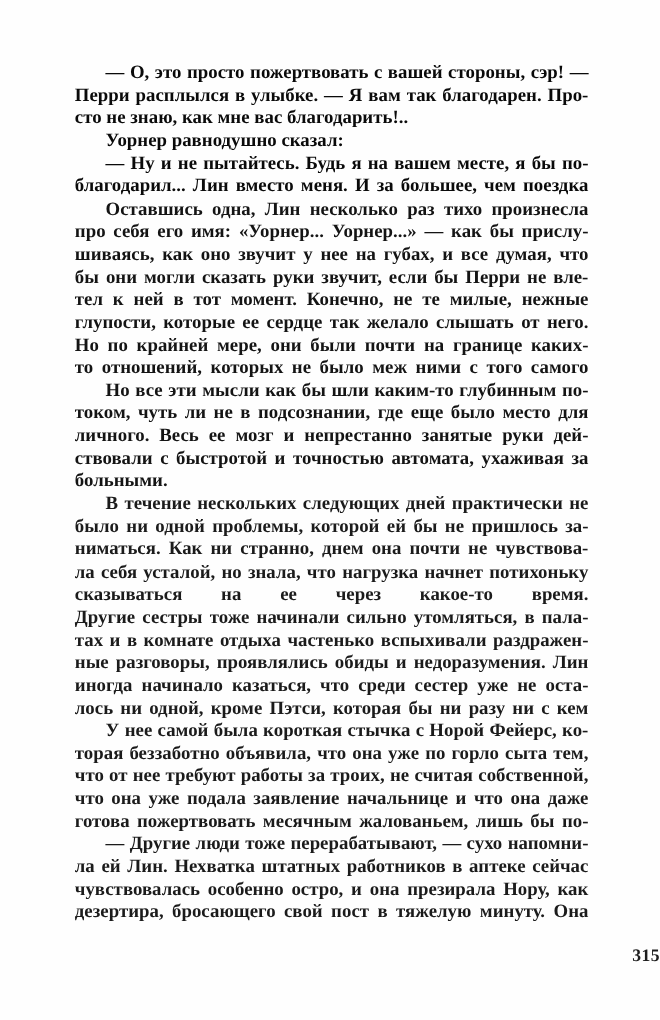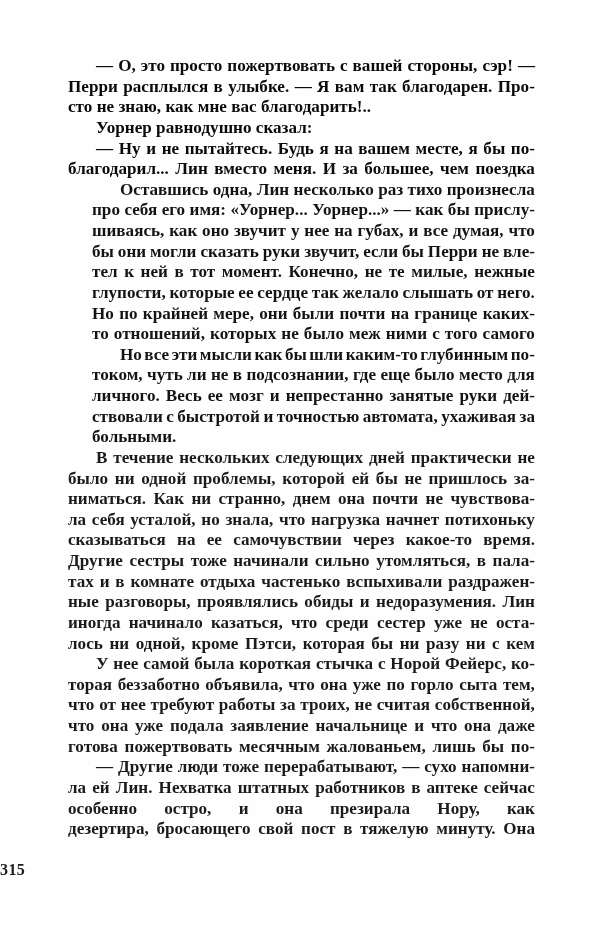--- a/index.html
+++ b/index.html
@@ -58,32 +58,31 @@
     margin-left: 28px;
   }
   
   .ink-heavy > .line, .ink-heavy.line {
     font-weight: 700;
     color: #0a0a0a;
   }
   .ink-mid > .line, .ink-mid.line {
     font-weight: 700;
     color: #141414;
-    margin-left: 24px;
   }
   .ink-light > .line, .ink-light.line {
     font-weight: 700;
     color: #1b1b1b;
   }
   #page-number {
     position: absolute;
     top: 861px;
     left: 0;
     width: 600px;
-    text-align: left;
+    text-align: right;
     font-size: 16px;
     font-weight: 700;
     color: #1d1d1d;
     letter-spacing: 0.4px;
   }
 </style>
 </head>
 <body>
 
 <div id="page">
@@ -116,37 +115,37 @@
         <span class="line just"><span class="w">током,</span><span class="w">чуть</span><span class="w">ли</span><span class="w">не</span><span class="w">в</span><span class="w">подсознании,</span><span class="w">где</span><span class="w">еще</span><span class="w">было</span><span class="w">место</span><span class="w">для</span></span>
         <span class="line just"><span class="w">личного.</span><span class="w">Весь</span><span class="w">ее</span><span class="w">мозг</span><span class="w">и</span><span class="w">непрестанно</span><span class="w">занятые</span><span class="w">руки</span><span class="w">дей-</span></span>
         <span class="line just"><span class="w">ствовали</span><span class="w">с</span><span class="w">быстротой</span><span class="w">и</span><span class="w">точностью</span><span class="w">автомата,</span><span class="w">ухаживая</span><span class="w">за</span></span>
         <span class="line last">больными.</span>
       </div>
       <div class="para ink-light">
         <span class="line just indent"><span class="w">В</span><span class="w">течение</span><span class="w">нескольких</span><span class="w">следующих</span><span class="w">дней</span><span class="w">практически</span><span class="w">не</span></span>
         <span class="line just"><span class="w">было</span><span class="w">ни</span><span class="w">одной</span><span class="w">проблемы,</span><span class="w">которой</span><span class="w">ей</span><span class="w">бы</span><span class="w">не</span><span class="w">пришлось</span><span class="w">за-</span></span>
         <span class="line just"><span class="w">ниматься.</span><span class="w">Как</span><span class="w">ни</span><span class="w">странно,</span><span class="w">днем</span><span class="w">она</span><span class="w">почти</span><span class="w">не</span><span class="w">чувствова-</span></span>
         <span class="line just"><span class="w">ла</span><span class="w">себя</span><span class="w">усталой,</span><span class="w">но</span><span class="w">знала,</span><span class="w">что</span><span class="w">нагрузка</span><span class="w">начнет</span><span class="w">потихоньку</span></span>
-        <span class="line just"><span class="w">сказываться</span><span class="w">на</span><span class="w">ее</span><span class="w">самочувствии</span><span class="w">через</span><span class="w">какое-то</span><span class="w">время.</span></span>
+        <span class="line just"><span class="w">сказываться</span><span class="w">на</span><span class="w">ее</span><span class="w">через</span><span class="w">какое-то</span><span class="w">время.</span></span>
         <span class="line just"><span class="w">Другие</span><span class="w">сестры</span><span class="w">тоже</span><span class="w">начинали</span><span class="w">сильно</span><span class="w">утомляться,</span><span class="w">в</span><span class="w">пала-</span></span>
         <span class="line just"><span class="w">тах</span><span class="w">и</span><span class="w">в</span><span class="w">комнате</span><span class="w">отдыха</span><span class="w">частенько</span><span class="w">вспыхивали</span><span class="w">раздражен-</span></span>
         <span class="line just"><span class="w">ные</span><span class="w">разговоры,</span><span class="w">проявлялись</span><span class="w">обиды</span><span class="w">и</span><span class="w">недоразумения.</span><span class="w">Лин</span></span>
         <span class="line just"><span class="w">иногда</span><span class="w">начинало</span><span class="w">казаться,</span><span class="w">что</span><span class="w">среди</span><span class="w">сестер</span><span class="w">уже</span><span class="w">не</span><span class="w">оста-</span></span>
         <span class="line just"><span class="w">лось</span><span class="w">ни</span><span class="w">одной,</span><span class="w">кроме</span><span class="w">Пэтси,</span><span class="w">которая</span><span class="w">бы</span><span class="w">ни</span><span class="w">разу</span><span class="w">ни</span><span class="w">с</span><span class="w">кем</span></span>
       </div>
       <div class="para ink-light">
         <span class="line just indent"><span class="w">У</span><span class="w">нее</span><span class="w">самой</span><span class="w">была</span><span class="w">короткая</span><span class="w">стычка</span><span class="w">с</span><span class="w">Норой</span><span class="w">Фейерс,</span><span class="w">ко-</span></span>
         <span class="line just"><span class="w">торая</span><span class="w">беззаботно</span><span class="w">объявила,</span><span class="w">что</span><span class="w">она</span><span class="w">уже</span><span class="w">по</span><span class="w">горло</span><span class="w">сыта</span><span class="w">тем,</span></span>
         <span class="line just"><span class="w">что</span><span class="w">от</span><span class="w">нее</span><span class="w">требуют</span><span class="w">работы</span><span class="w">за</span><span class="w">троих,</span><span class="w">не</span><span class="w">считая</span><span class="w">собственной,</span></span>
         <span class="line just"><span class="w">что</span><span class="w">она</span><span class="w">уже</span><span class="w">подала</span><span class="w">заявление</span><span class="w">начальнице</span><span class="w">и</span><span class="w">что</span><span class="w">она</span><span class="w">даже</span></span>
         <span class="line just"><span class="w">готова</span><span class="w">пожертвовать</span><span class="w">месячным</span><span class="w">жалованьем,</span><span class="w">лишь</span><span class="w">бы</span><span class="w">по-</span></span>
       </div>
       <div class="para ink-light">
         <span class="line just indent"><span class="w">—</span><span class="w">Другие</span><span class="w">люди</span><span class="w">тоже</span><span class="w">перерабатывают,</span><span class="w">—</span><span class="w">сухо</span><span class="w">напомни-</span></span>
         <span class="line just"><span class="w">ла</span><span class="w">ей</span><span class="w">Лин.</span><span class="w">Нехватка</span><span class="w">штатных</span><span class="w">работников</span><span class="w">в</span><span class="w">аптеке</span><span class="w">сейчас</span></span>
-        <span class="line just"><span class="w">особенно</span><span class="w">остро,</span><span class="w">и</span><span class="w">она</span><span class="w">презирала</span><span class="w">Нору,</span><span class="w">как</span></span>
+        <span class="line just"><span class="w">чувствовалась</span><span class="w">особенно</span><span class="w">остро,</span><span class="w">и</span><span class="w">она</span><span class="w">презирала</span><span class="w">Нору,</span><span class="w">как</span></span>
         <span class="line just"><span class="w">дезертира,</span><span class="w">бросающего</span><span class="w">свой</span><span class="w">пост</span><span class="w">в</span><span class="w">тяжелую</span><span class="w">минуту.</span><span class="w">Она</span></span>
       </div>
     </div>
 
   <div id="page-number">315</div>
 
 </div>
 
 </body></html>

